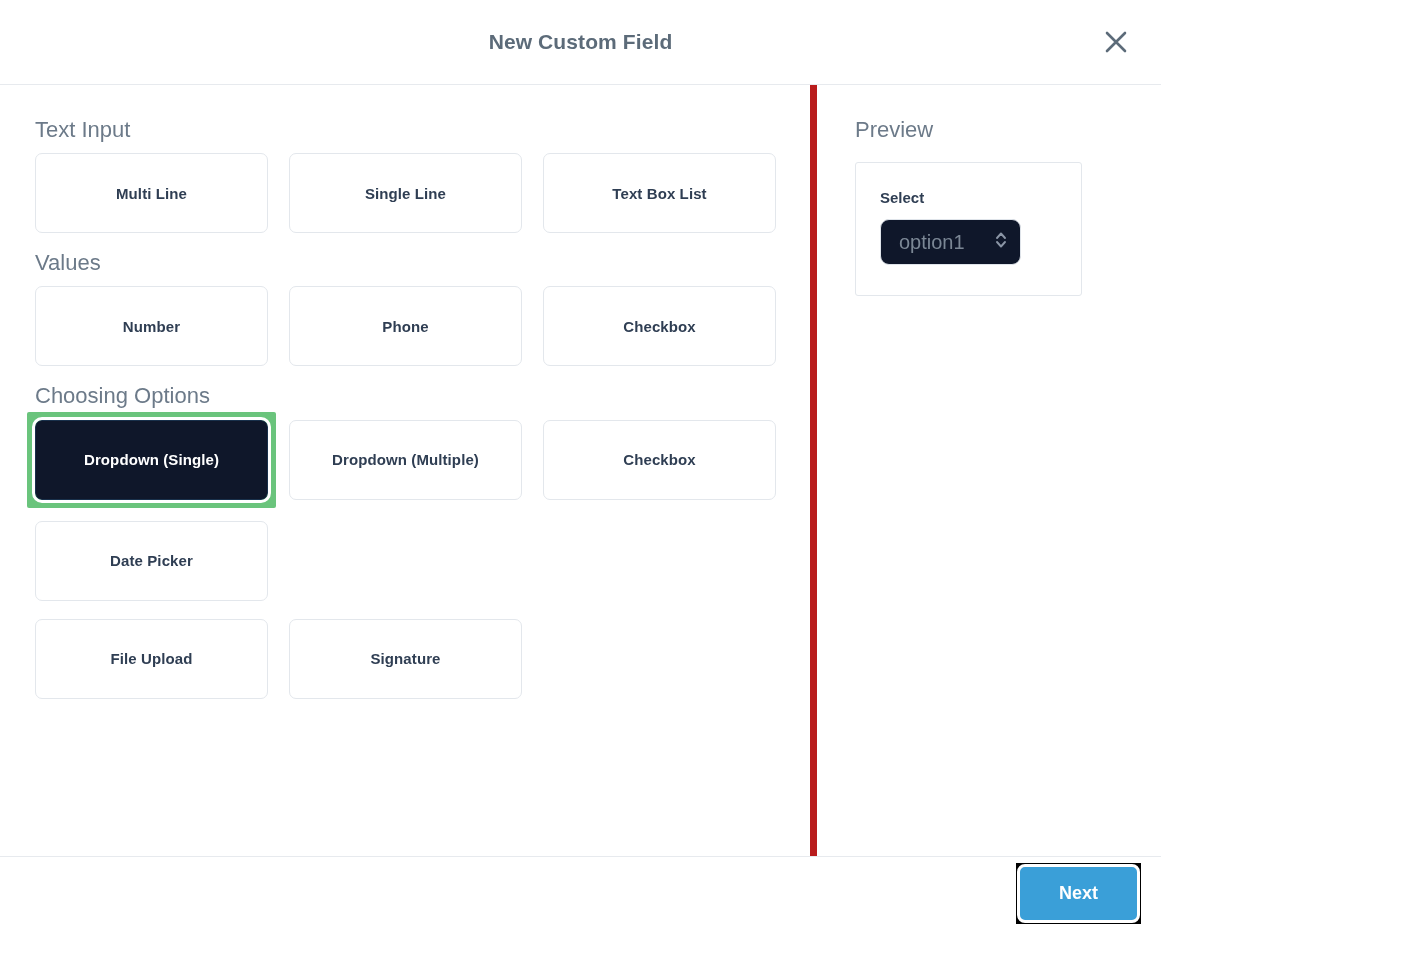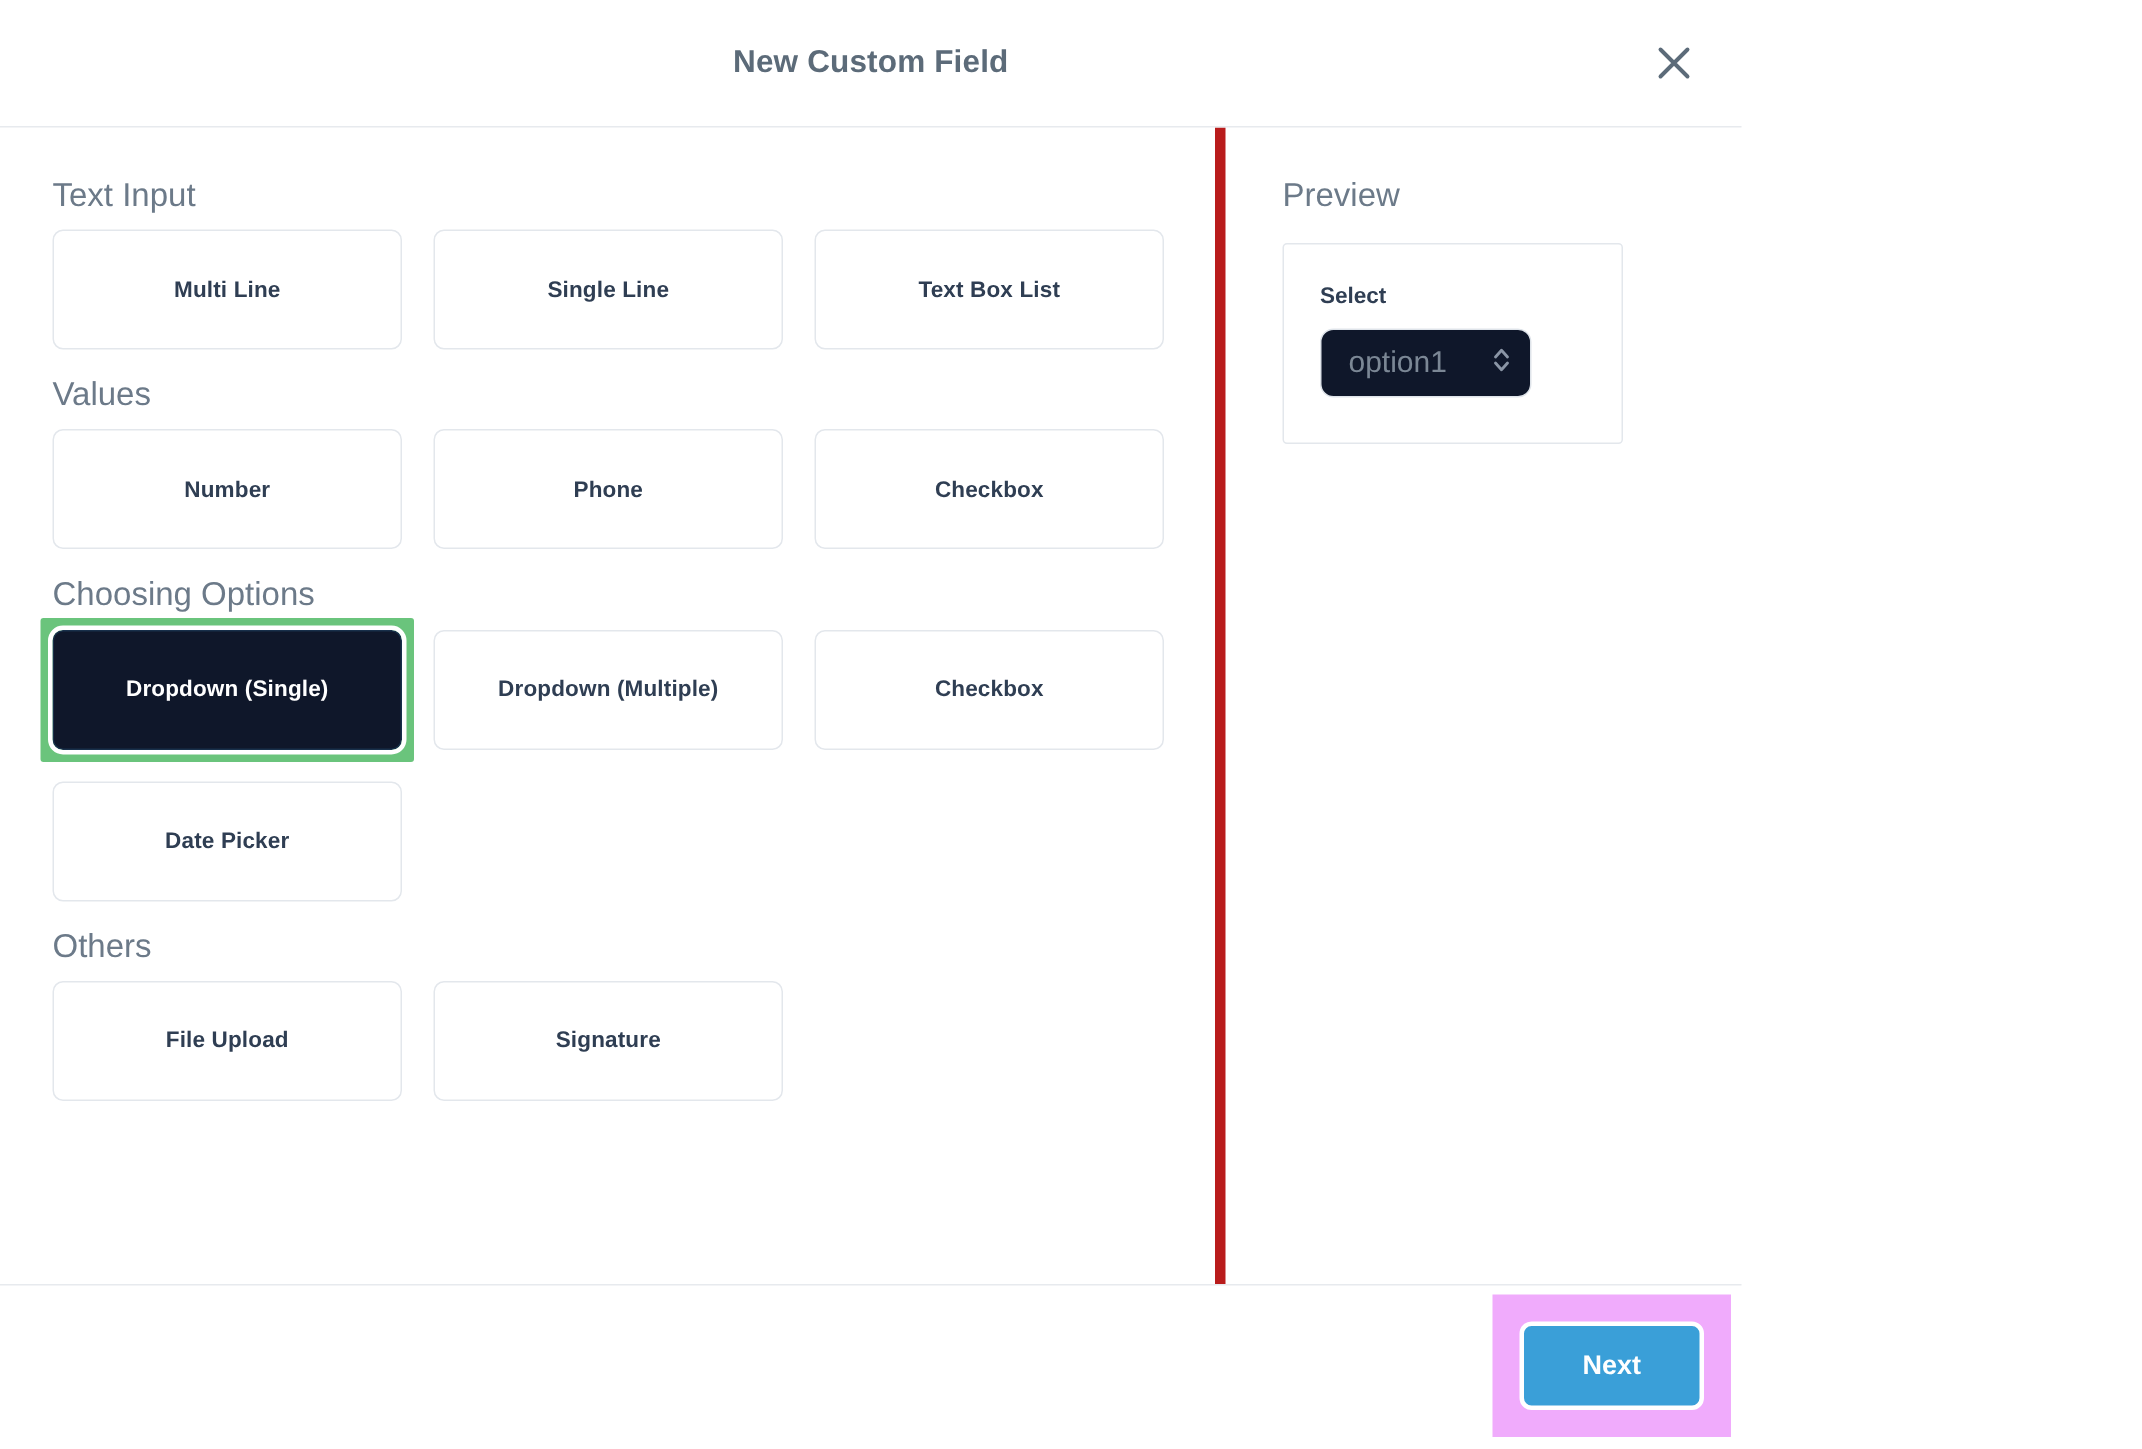--- a/index.html
+++ b/index.html
@@ -188,24 +188,24 @@
     height: 109px;
     display: flex;
     align-items: center;
     justify-content: flex-end;
     padding-right: 20px;
     position: relative;
   }
 
   .next-highlight {
     position: absolute;
-    right: 7px;
+    right: 20px;
     top: 6px;
-    padding: 18px;
-    background: #f0abfc;
+    padding: 1px;
+    background: #000000;
     display: inline-flex;
   }
 
   .next-button {
     width: 123px;
     height: 59px;
     background: #3a9fd8;
     border: 3px solid #ffffff;
     border-radius: 8px;
     color: #ffffff;
@@ -257,21 +257,20 @@
         <div class="grid-cell-highlight">
           <span class="highlight-wrap">
             <button class="type-button selected">Dropdown (Single)</button>
           </span>
         </div>
         <button class="type-button">Dropdown (Multiple)</button>
         <button class="type-button">Checkbox</button>
         <button class="type-button">Date Picker</button>
       </div>
 
-      <div class="section-label">Others</div>
       <div class="type-grid">
         <button class="type-button">File Upload</button>
         <button class="type-button">Signature</button>
       </div>
 
     </div>
 
     <div class="right-pane">
       <div class="preview-label">Preview</div>
       <div class="preview-box">

